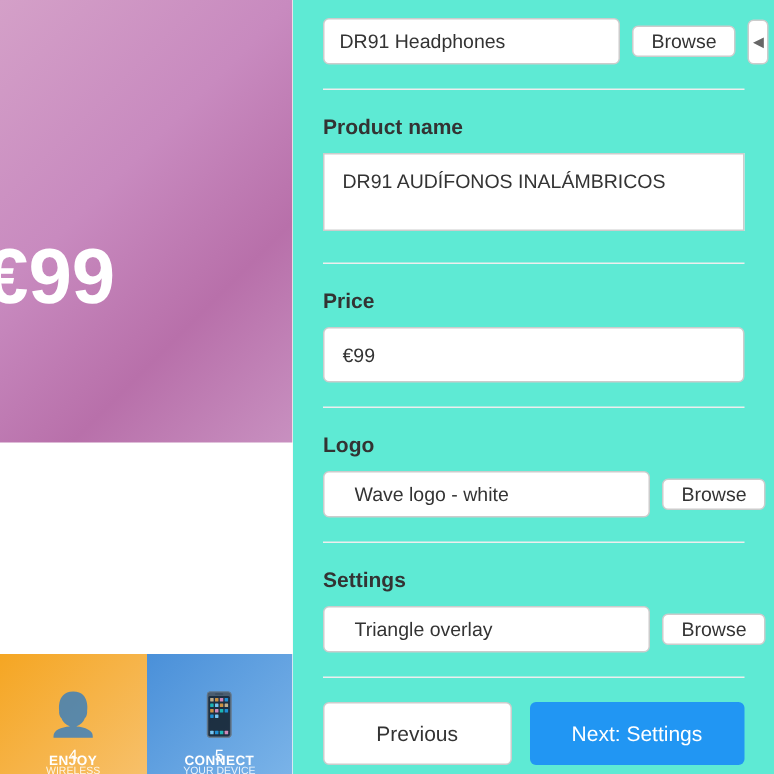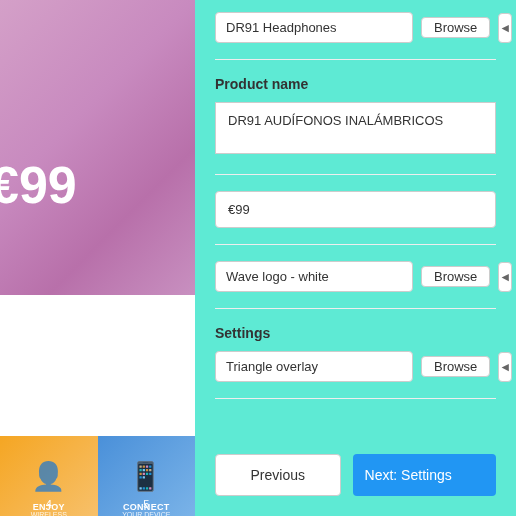--- a/index.html
+++ b/index.html
@@ -209,21 +209,21 @@
     .file-select-row {
       display: flex;
       align-items: center;
       gap: 8px;
     }
 
     .file-select-input {
       flex: 1;
       border: 1px solid #ccc;
       border-radius: 4px;
-      padding: 7px 10px;
+      padding: 7px 20px;
       font-size: 13px;
       color: #333;
       background: #fff;
       outline: none;
     }
 
     
     .bottom-actions {
       display: flex;
       gap: 12px;
@@ -245,21 +245,21 @@
 
     .btn-next {
       flex: 1.2;
       border: none;
       border-radius: 4px;
       padding: 12px;
       font-size: 14px;
       color: #fff;
       background: #2196f3;
       cursor: pointer;
-      text-align: left;
+      text-align: center;
       font-weight: 500;
     }
 
     .thumb-person {
       width: 100%;
       height: 100%;
       display: flex;
       align-items: center;
       justify-content: center;
     }
@@ -310,26 +310,28 @@
       <span>◄</span>
     </button>
   </div>
 
   <div class="form-section">
     <div class="section-label">Product name</div>
     <textarea class="text-input" rows="2" style="">DR91 AUDÍFONOS INALÁMBRICOS</textarea>
   </div>
 
   <div class="form-section">
+    <div class="section-label">Price</div>
     <div class="price-row">
       <input class="price-input" type="text" value="€99" style="">
     </div>
   </div>
 
   <div class="form-section">
+    <div class="section-label">Logo</div>
     <div class="file-select-row">
       <input class="file-select-input" type="text" value="Wave logo - white" style="">
       <button class="browse-btn">Browse</button>
       <button class="arrow-btn">
         <span>◄</span>
       </button>
     </div>
   </div>
 
   <div class="form-section">

